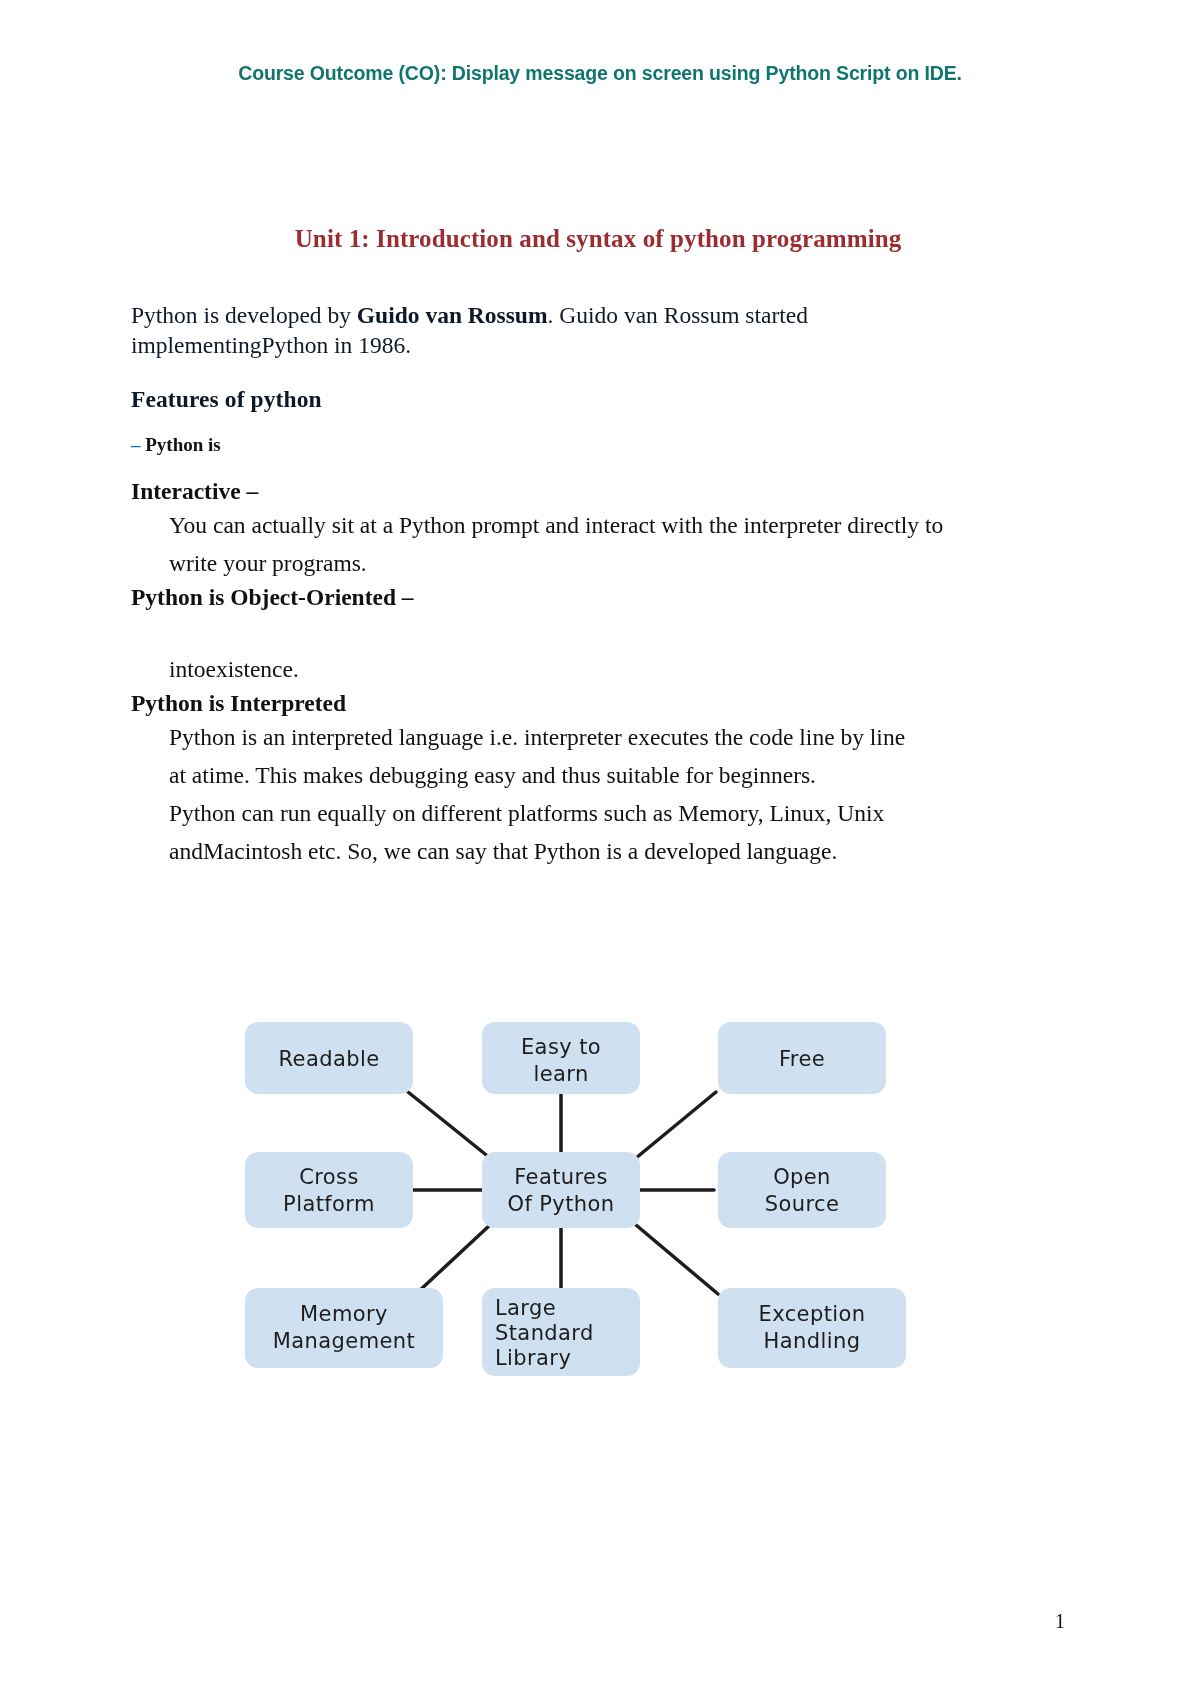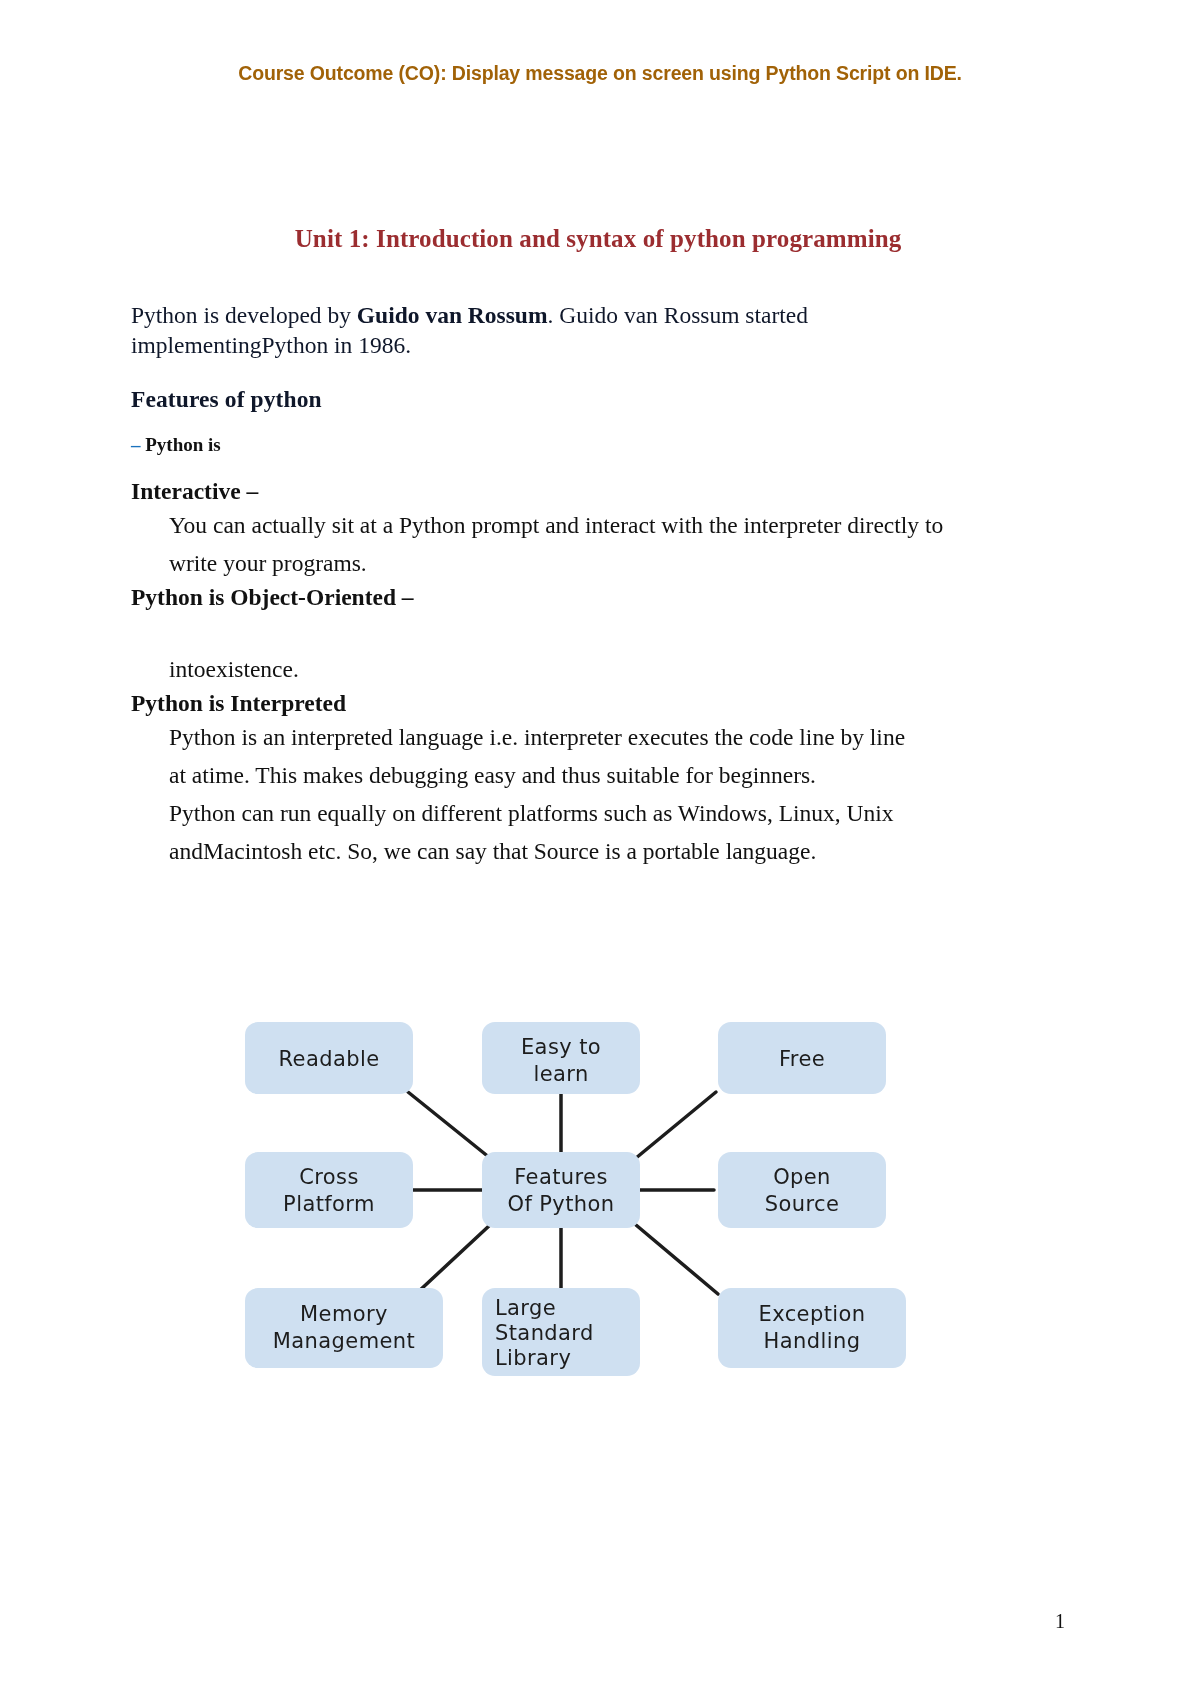--- a/index.html
+++ b/index.html
@@ -26,21 +26,21 @@
   .doc-header {
     position: absolute;
     top: 62px;
     left: 0;
     width: 1200px;
     text-align: center;
     font-family: "Liberation Sans", "DejaVu Sans", sans-serif;
     font-weight: bold;
     font-size: 19.5px;
     letter-spacing: -0.15px;
-    color: #a16207;
+    color: #0f766e;
   }
 
   
   .unit-title {
     position: absolute;
     top: 225px;
     left: 0;
     width: 1196px;
     text-align: center;
     font-family: "Liberation Serif", "DejaVu Serif", serif;
@@ -170,22 +170,22 @@
       <span>intoexistence.</span>
     </p>
 
     <p class="sub-heading">Python is Interpreted</p>
     <p class="indent-para">
       <span>Python is an interpreted language i.e. interpreter executes the code line by line</span><br>
       <span>at atime. This makes debugging easy and thus suitable for beginners.</span>
     </p>
 
     <p class="indent-para">
-      <span>Python can run equally on different platforms such as Windows, Linux, Unix</span><br>
-      <span>andMacintosh  etc. So, we can say that Source is a portable language.</span>
+      <span>Python can run equally on different platforms such as Memory, Linux, Unix</span><br>
+      <span>andMacintosh  etc. So, we can say that Python is a developed language.</span>
     </p>
 
   </div>
 
   <div class="diagram">
     <svg width="700" height="400" viewBox="0 0 700 400" xmlns="http://www.w3.org/2000/svg">
 
       <g stroke="#1d1d1d" stroke-width="3.5" stroke-linecap="round" fill="none">
         <line x1="176" y1="92" x2="258" y2="158"></line>
         <line x1="329" y1="94" x2="329" y2="152"></line>

